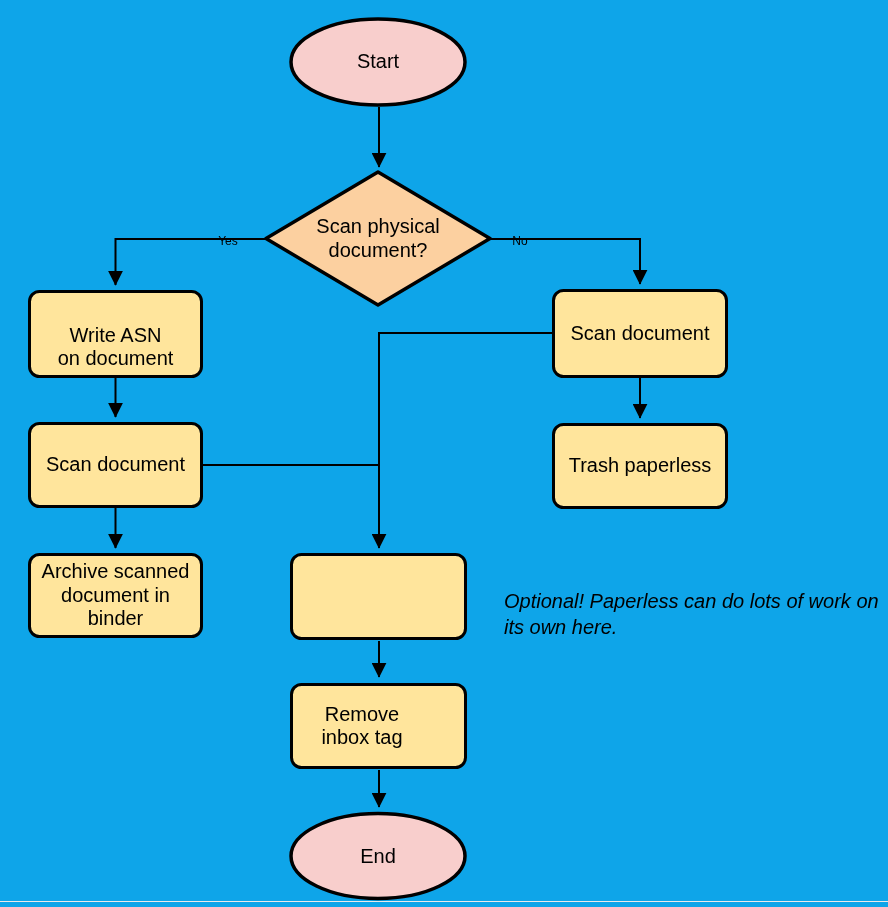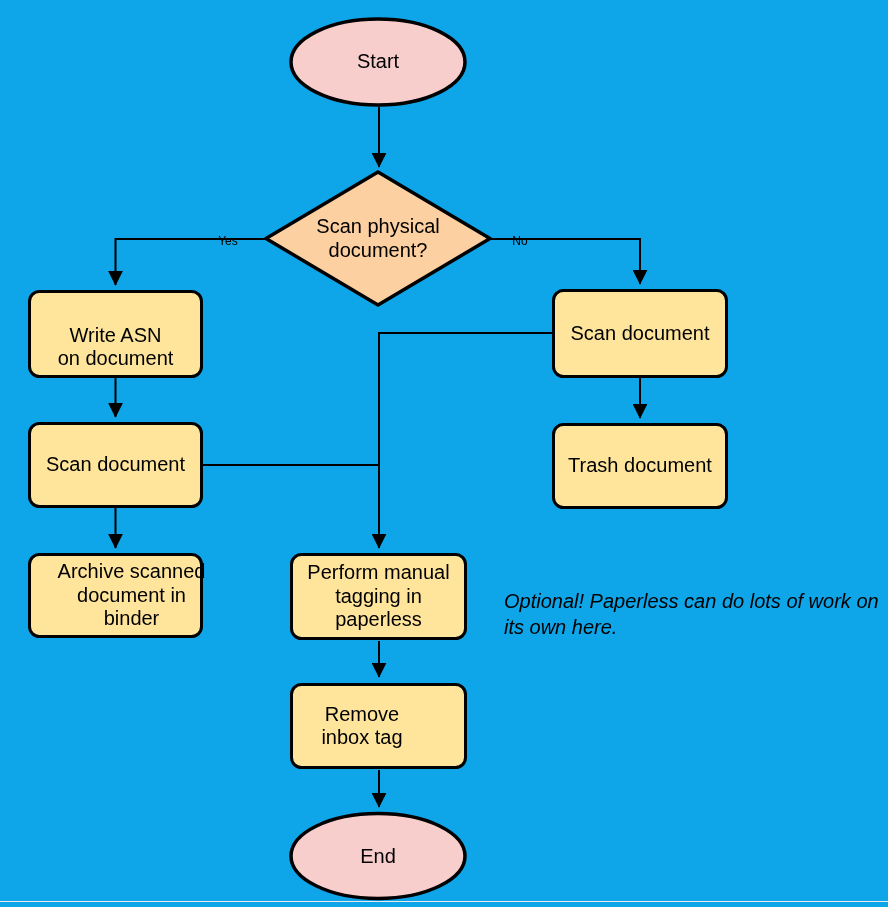--- a/index.html
+++ b/index.html
@@ -78,31 +78,28 @@
   <div class="node-label" style="left:289px;top:18px;width:178px;height:88px;">Start</div>
 
   <div class="node-label" style="left:266px;top:172px;width:224px;height:133px;">Scan physical
 document?</div>
 
   <div class="node-label" style="left:28px;top:290px;width:175px;height:88px;margin-top:13px;">Write ASN
 on document</div>
 
   <div class="node-label" style="left:28px;top:422px;width:175px;height:86px;">Scan document</div>
 
-  <div class="node-label" style="left:28px;top:553px;width:175px;height:85px;padding-left:16px;">Archive scanned
+  <div class="node-label" style="left:28px;top:553px;width:175px;height:85px;">Archive scanned
 document in
 binder</div>
 
   <div class="node-label" style="left:552px;top:289px;width:176px;height:89px;">Scan document</div>
 
-  <div class="node-label" style="left:552px;top:423px;width:176px;height:86px;">Trash document</div>
+  <div class="node-label" style="left:552px;top:423px;width:176px;height:86px;">Trash paperless</div>
 
-  <div class="node-label" style="left:290px;top:553px;width:177px;height:87px;">Perform manual
-tagging in
-paperless</div>
 
   <div class="node-label" style="left:290px;top:683px;width:144px;height:86px;">Remove
 inbox tag</div>
 
   <div class="node-label" style="left:289px;top:813px;width:178px;height:87px;text-align:center;">End</div>
 
   <div class="edge-label" style="left:203px;top:209px;width:50px;height:24px;">Yes</div>
 
   <div class="edge-label" style="left:496px;top:209px;width:48px;height:24px;">No</div>
 

